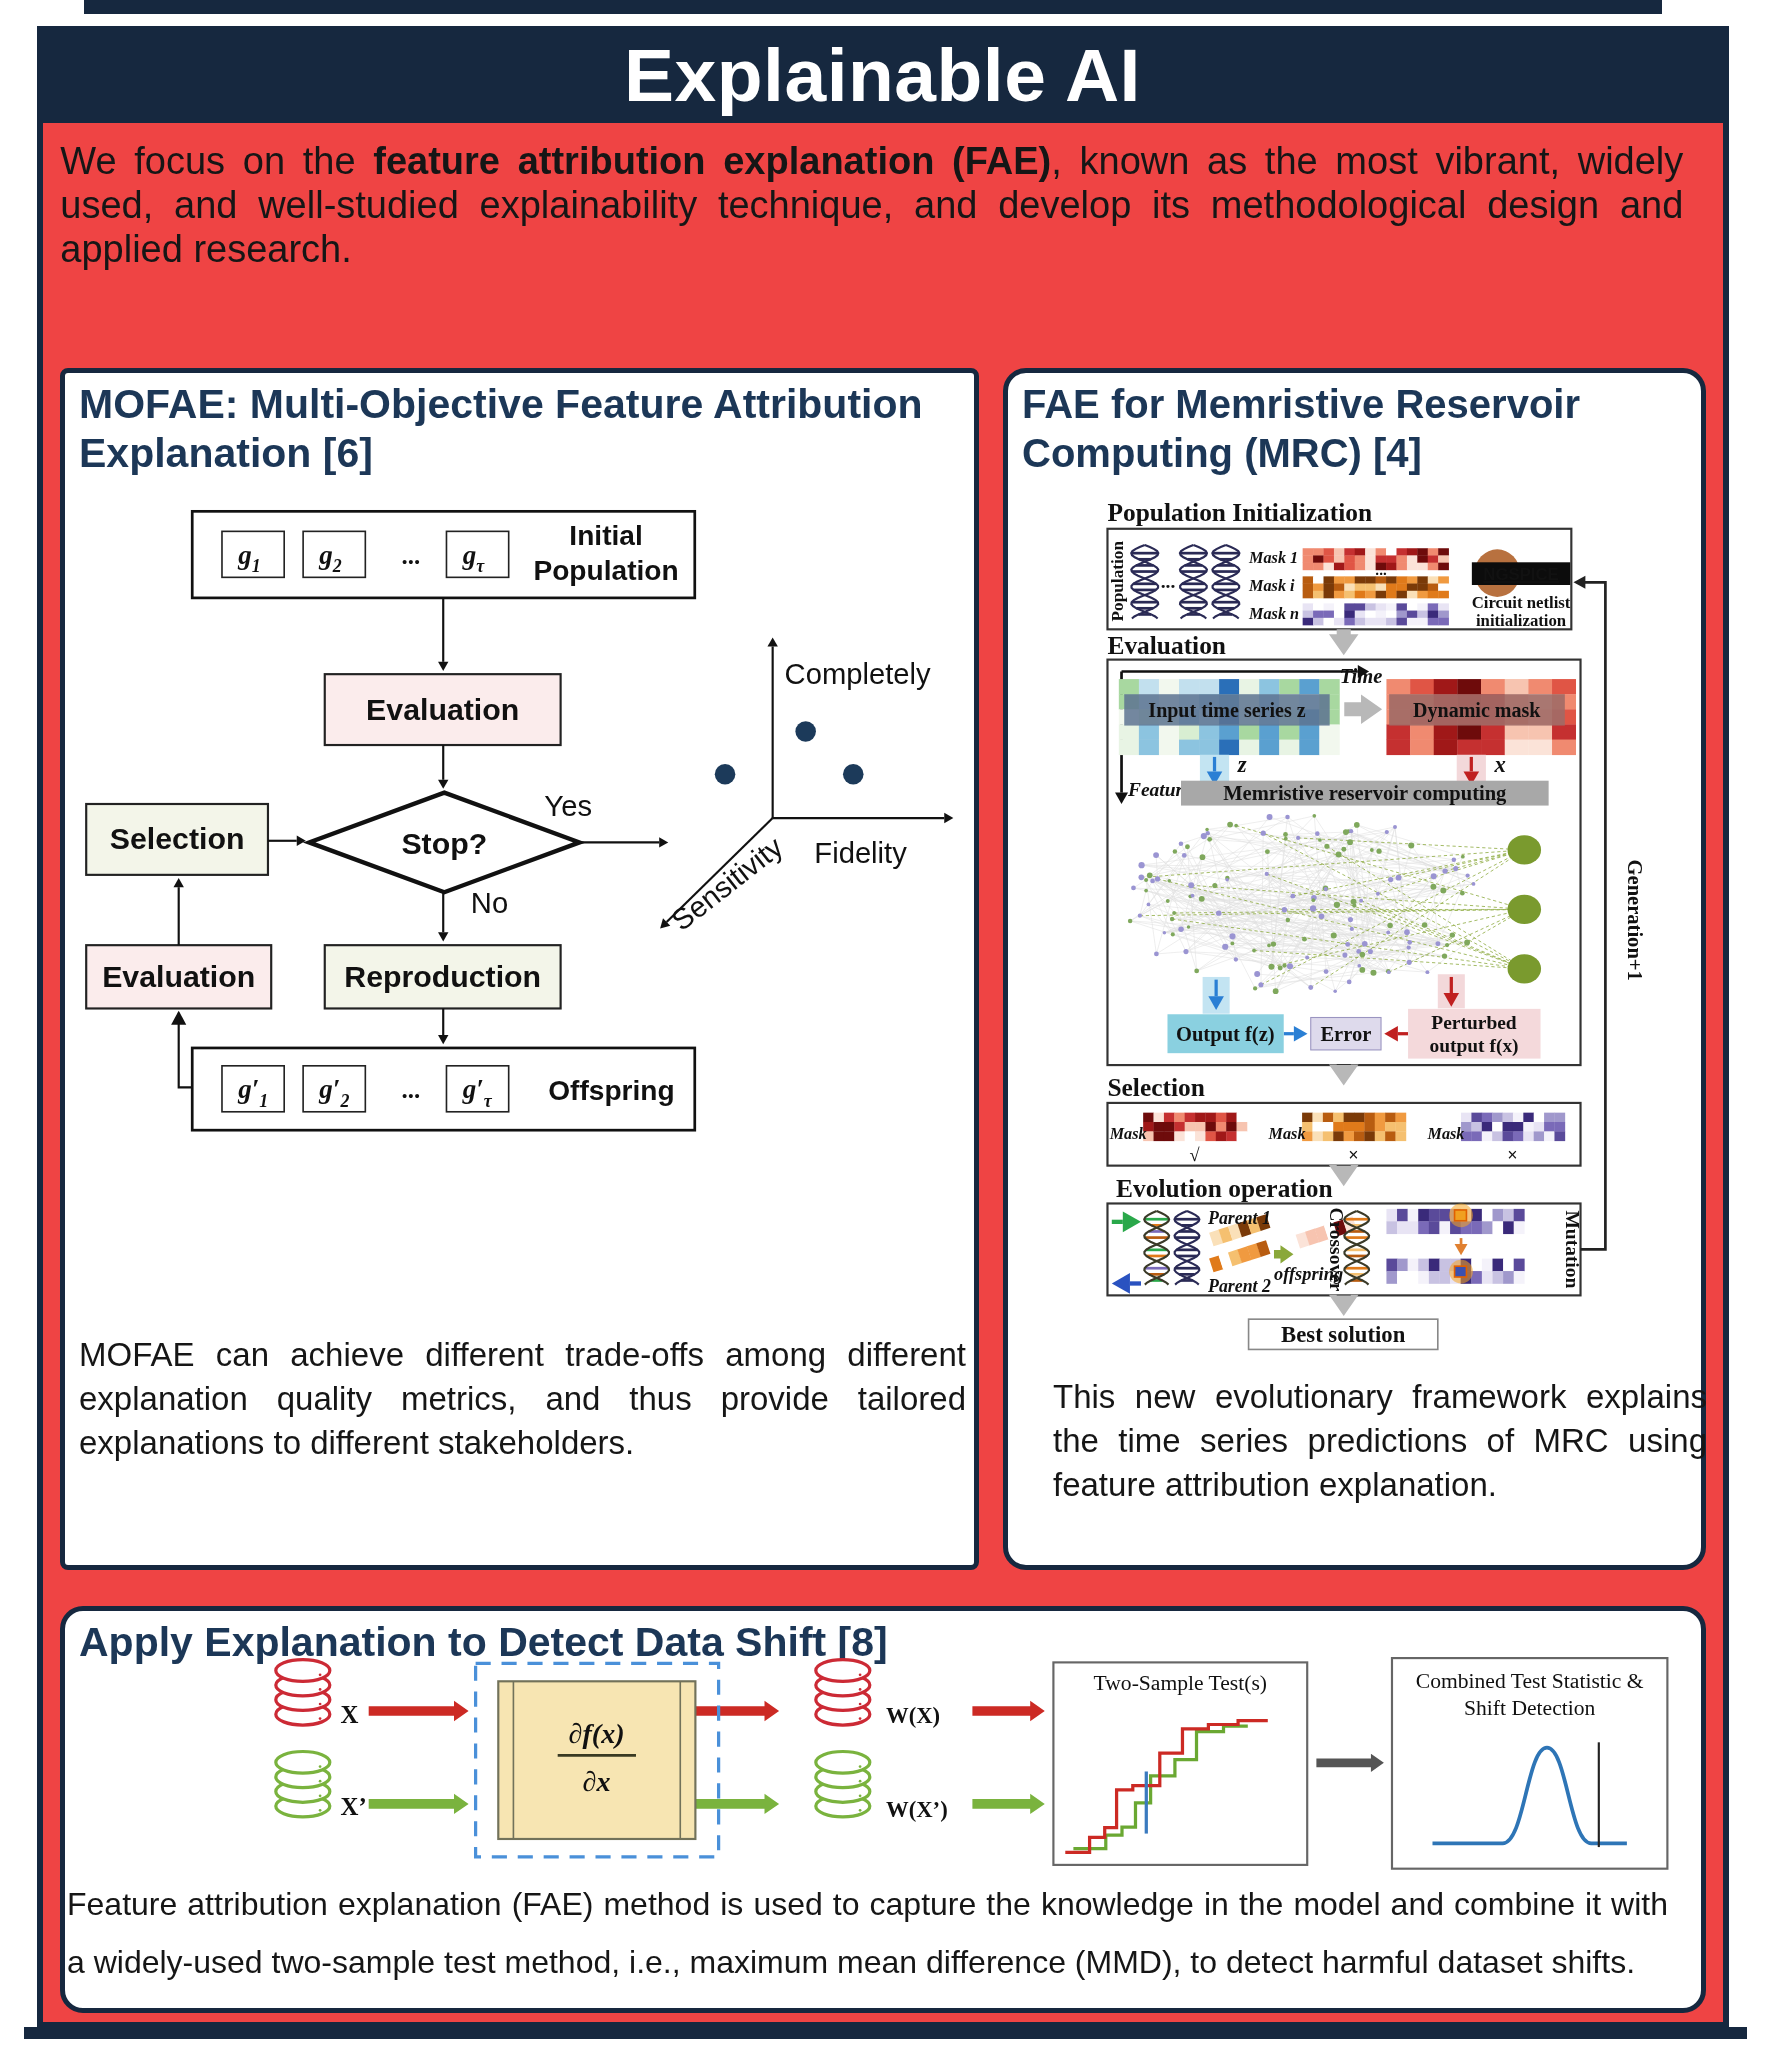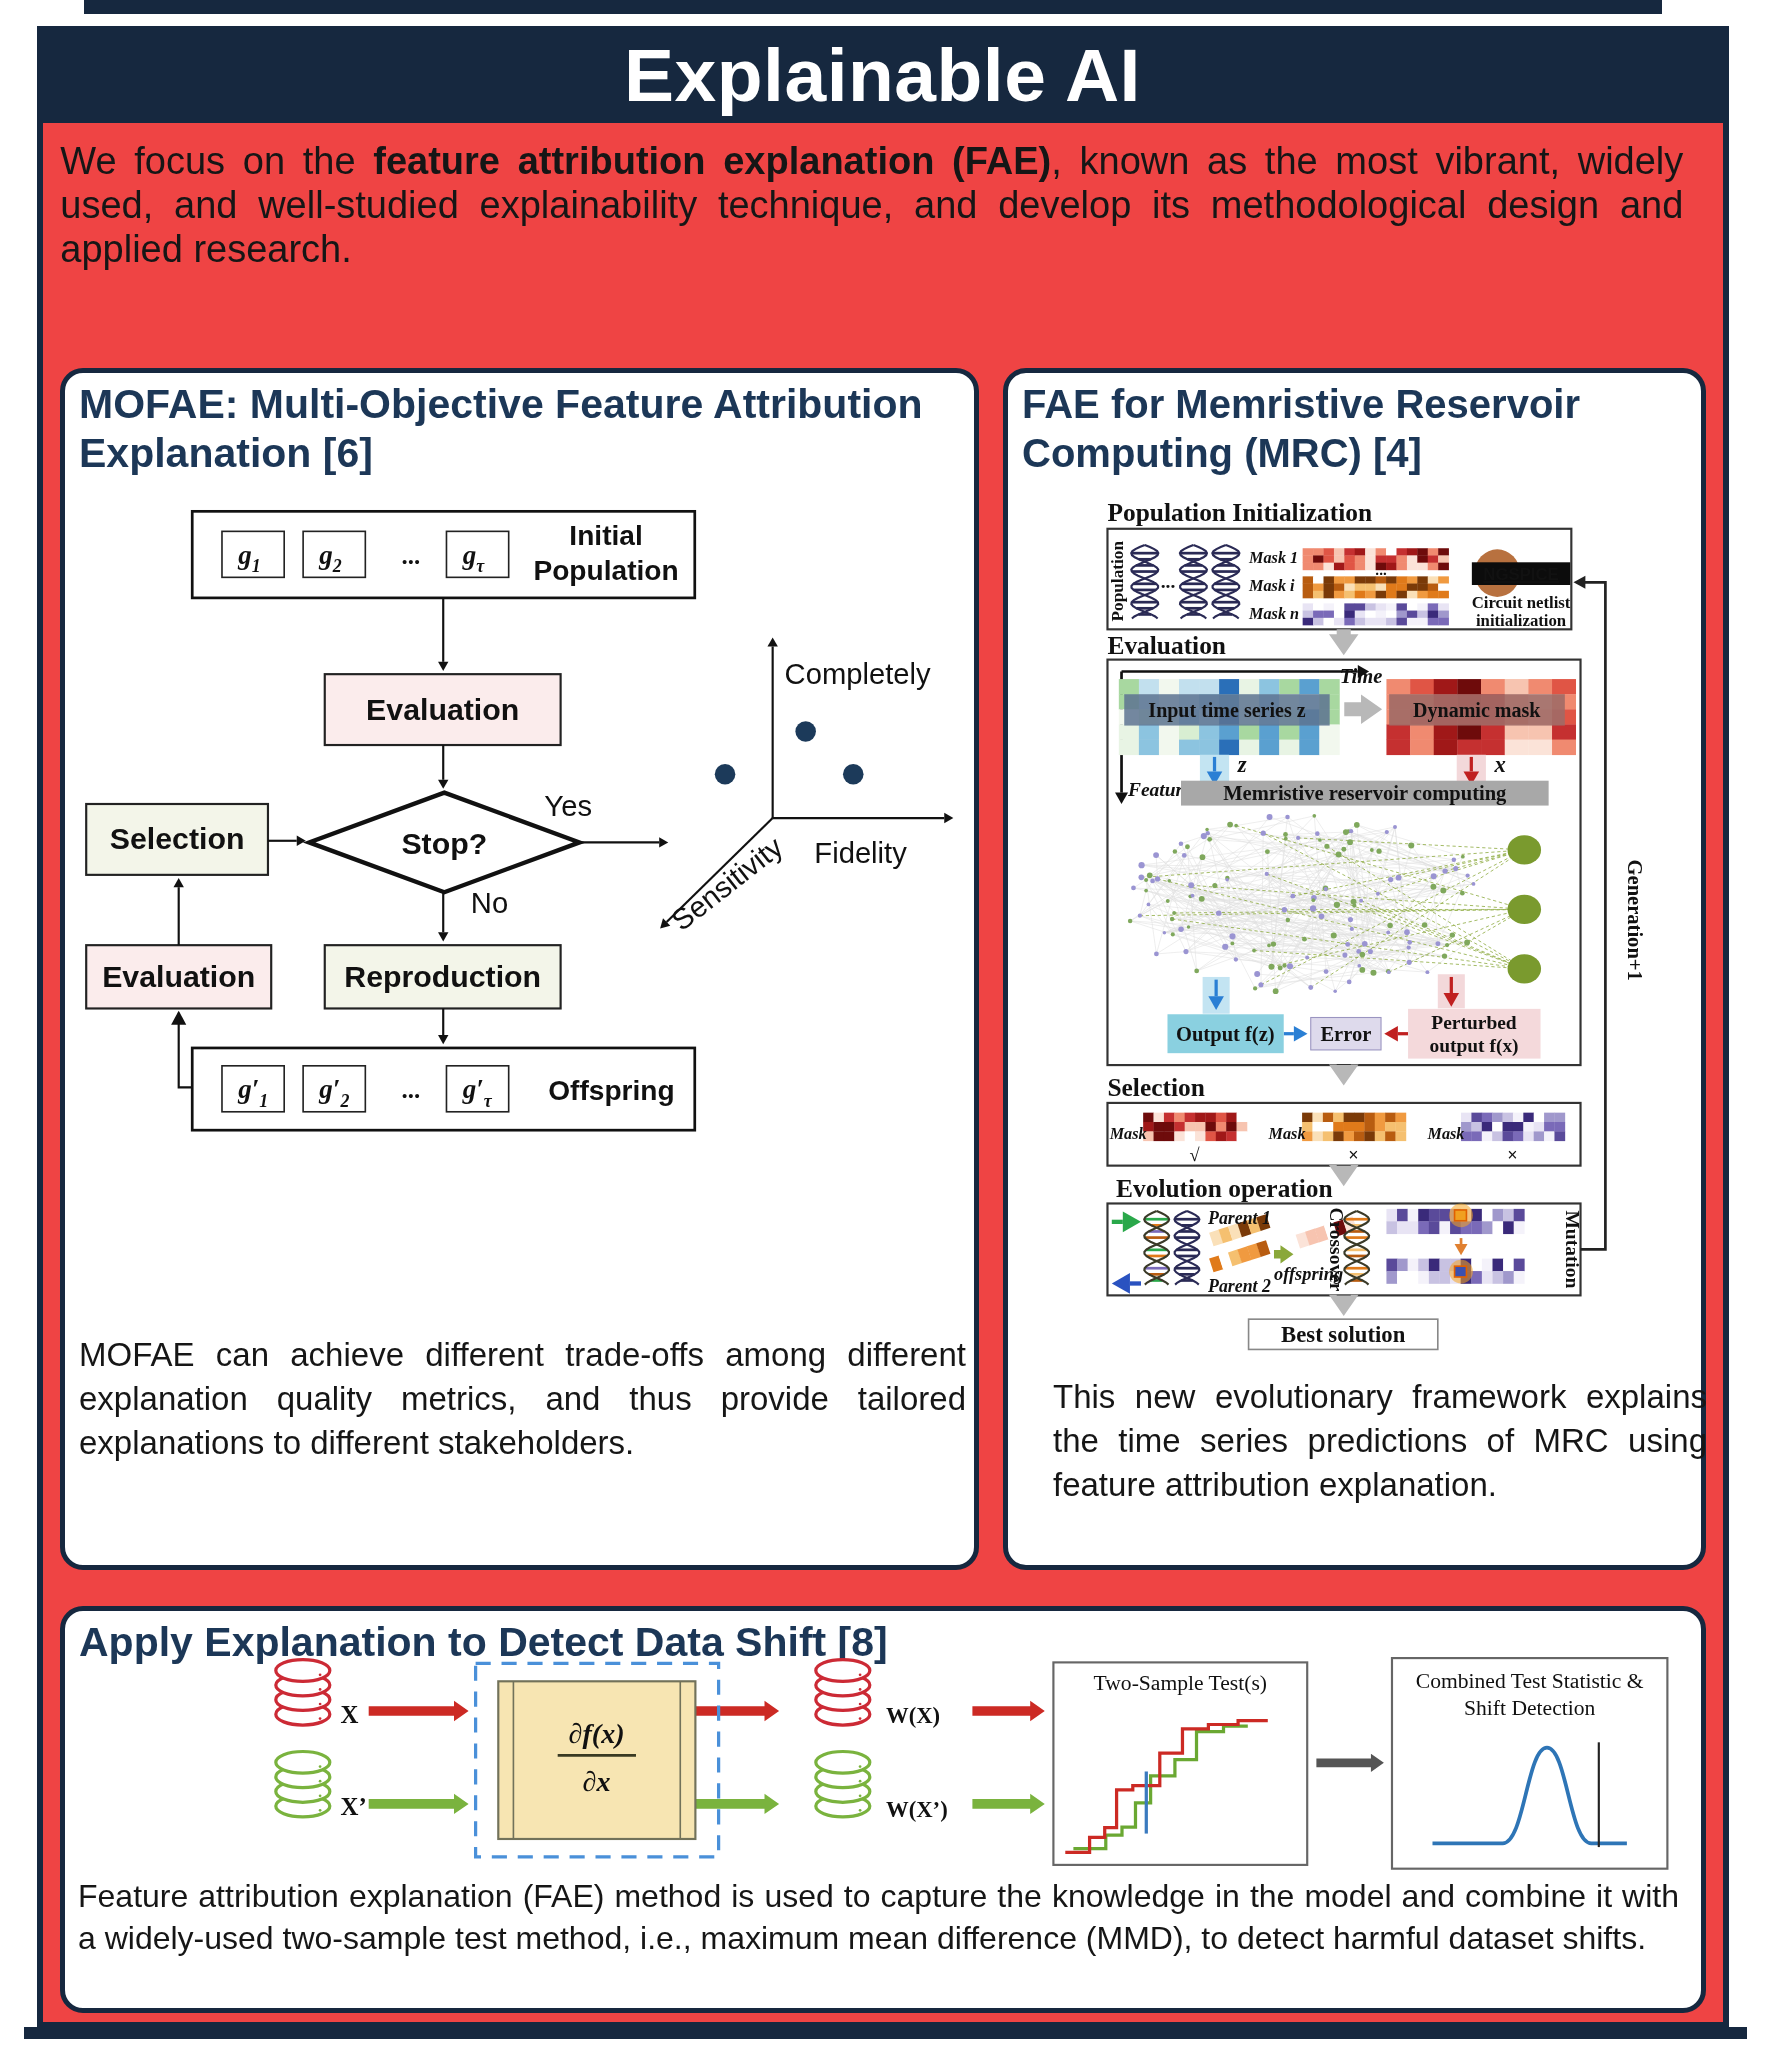--- a/index.html
+++ b/index.html
@@ -8,33 +8,33 @@
   .top-bar{position:absolute;left:84px;top:0;width:1578px;height:14px;background:#16283f;}
   .bottom-bar{position:absolute;left:24px;top:2027px;width:1723px;height:12.4px;background:#16283f;}
   .frame{position:absolute;left:37px;top:26.5px;width:1692px;height:2001px;box-sizing:border-box;
          border:6.5px solid #16283f;background:#ef4444;}
   .header-band{position:absolute;left:-6.5px;top:-6.5px;width:1692px;height:97px;background:#16283f;
          display:flex;align-items:center;justify-content:center;}
   .header-band h1{margin:0;color:#fff;font-size:75px;font-weight:800;letter-spacing:0.5px;}
   .intro{position:absolute;left:17.3px;top:106px;width:1623px;font-size:38px;line-height:44px;
          color:#161616;text-align:justify;margin:0;}
   .panel{position:absolute;box-sizing:border-box;border:5.4px solid #16283f;border-radius:23px;background:#fff;}
-  .panel-mofae{left:17px;top:335px;width:919px;height:1202px;}
+  .panel-mofae{left:17px;top:335px;width:919px;height:1202px;border-radius:8px;}
   .panel-mrc{left:960px;top:335px;width:703px;height:1202px;}
   .panel-shift{left:17px;top:1573px;width:1646px;height:407px;}
   .panel h2{margin:7.6px 10.8px 0 14px;color:#1c3757;font-size:41px;line-height:49px;font-weight:800;}
   .panel-mrc h2{font-size:40px;}
   .panel p{color:#161616;font-size:33px;line-height:44px;text-align:justify;margin:0;position:absolute;}
   .mofae-svg{position:absolute;left:0;top:114px;}
   .mrc-svg{position:absolute;left:0;top:120px;}
   .shift-svg{position:absolute;left:0;top:46px;}
   #mofae-p1{left:14px;top:799px;width:887px;}
   #mofae-p2{left:14px;top:960px;width:887px;}
   #mrc-p{left:14px;top:1002px;width:654px;margin-left:31px;}
-  #shift-p{left:13px;top:264px;width:1601px;font-size:32px;line-height:42px;}
+  #shift-p{left:2px;top:264px;width:1601px;font-size:32px;line-height:58px;}
   text{fill:#111;}
   .tser{font-family:"Liberation Serif",serif;}
   .tsan{font-family:"Liberation Sans",sans-serif;}
   .tb{font-weight:bold;} .ti{font-style:italic;}
 </style>
 </head>
 <body>
 
 <div class="page">
   <div class="top-bar"></div>

